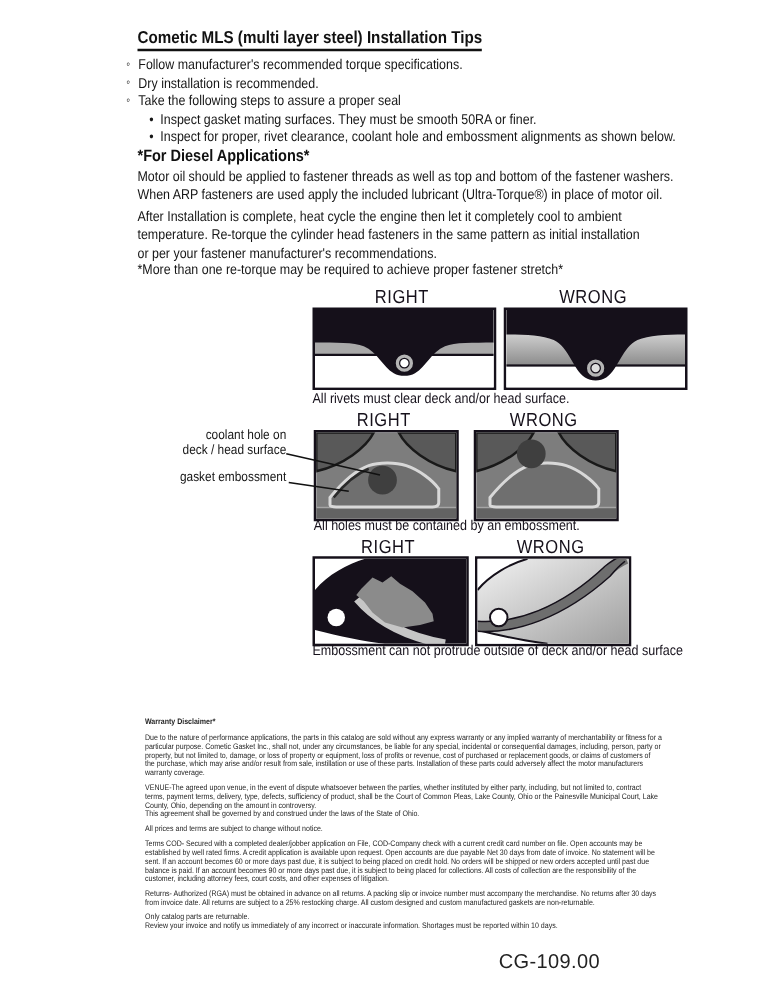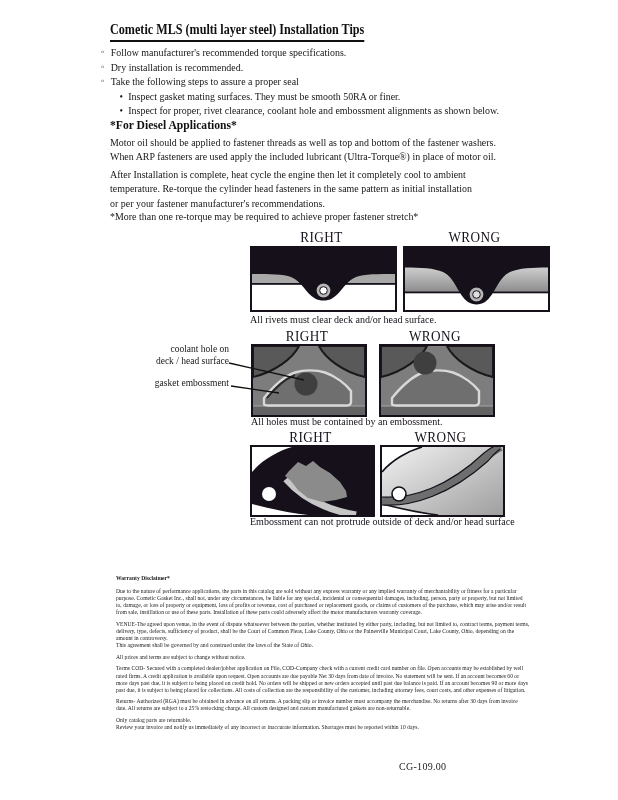--- a/index.html
+++ b/index.html
@@ -1,19 +1,19 @@
 <!DOCTYPE html>
 <html><head>
 <meta charset="utf-8">
 <style>
   html,body { margin:0; padding:0; background:#ffffff; }
   .page {
     position:relative; width:592px; height:800px; margin:0 auto;
     background:#ffffff; overflow:hidden;
-    font-family:Liberation Serif, serif; color:#1d1d1d;
+    font-family:Liberation Sans, sans-serif; color:#1d1d1d;
   }
   .abs { position:absolute; }
   .cond  { transform:scaleX(0.88); transform-origin:left top; }
   .condR { transform:scaleX(0.88); transform-origin:right top; }
   .condC { transform:scaleX(0.88); transform-origin:center top; }
   .preline { white-space:pre-line; }
 
   .title {
     left:97px; top:22px; font-size:13.8px; font-weight:bold; color:#111;
     border-bottom:2px solid #111; padding-bottom:2px; white-space:nowrap;
@@ -31,21 +31,21 @@
   .dbox { border:2px solid #15101a; background:#fff; }
   .dbox svg { display:block; }
   .caption { font-size:11.4px; color:#15101a; line-height:12.5px; white-space:nowrap; }
   .leaderlbl { font-size:10.8px; line-height:11.6px; color:#161616; text-align:right; }
 
   .fp { left:103px; top:574px; width:470px; font-size:6.4px; line-height:7.1px; color:#232323; }
   .fp .fph { font-weight:bold; margin:0 0 6px 0; }
   .fp p { margin:0 0 4.5px 0; }
   .fp p.nogap { margin-bottom:0; }
 
-  .footer { left:386px; top:761px; font-size:10px; letter-spacing:0.3px; color:#222; }
+  .footer { left:386px; top:761px; font-size:16px; letter-spacing:0.3px; color:#222; }
 </style>
 </head>
 <body>
 
 <div class="page">
 
   <div class="abs title cond">Cometic MLS (multi layer steel) Installation Tips</div>
 
   <div class="abs bullets cond">
     <div class="brow">

